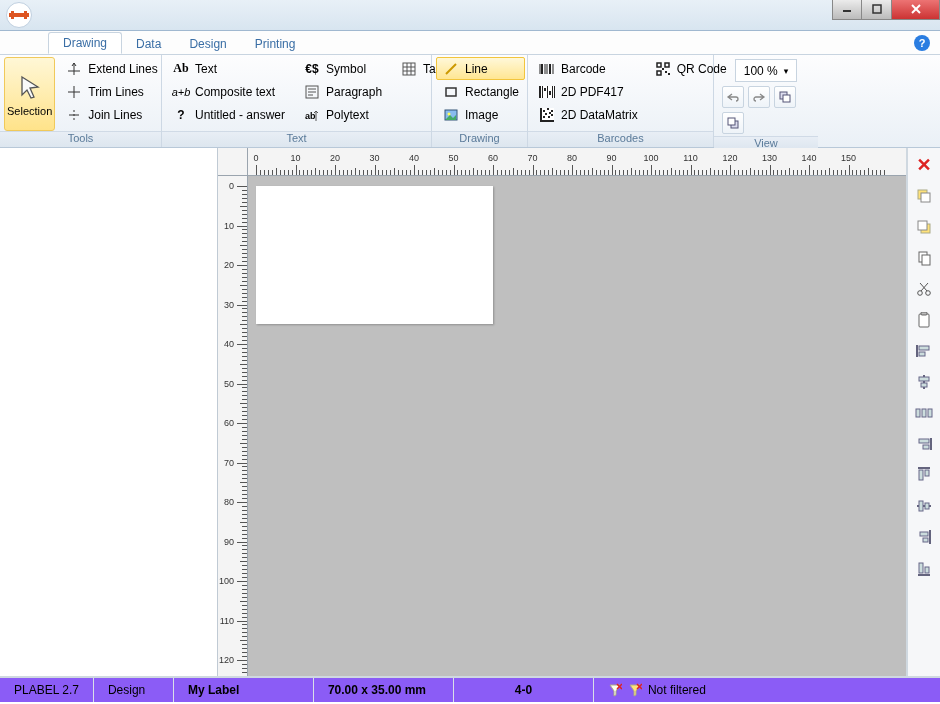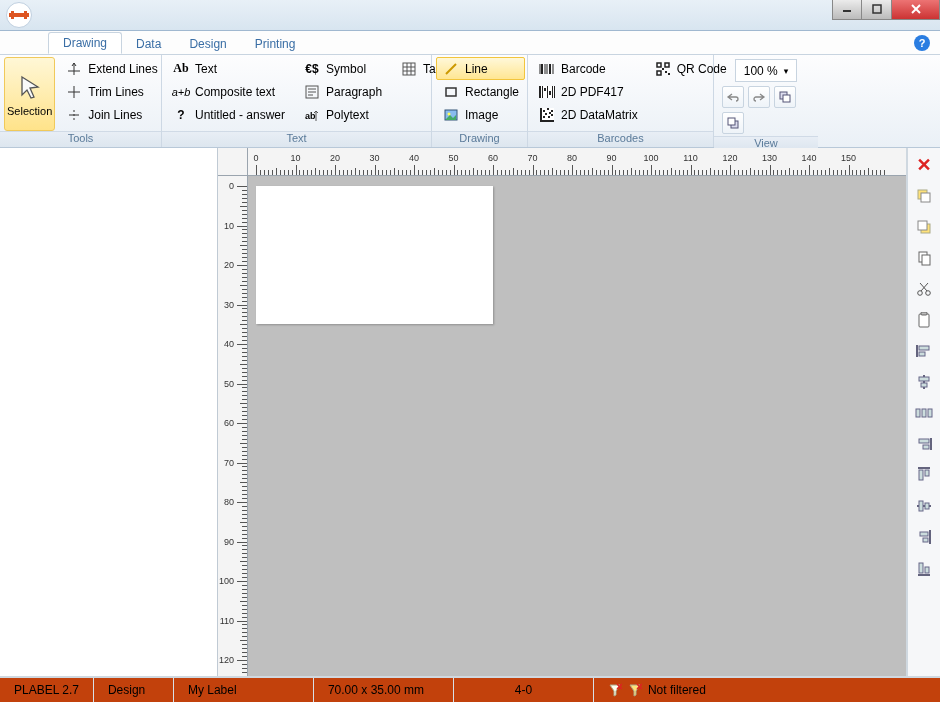--- a/index.html
+++ b/index.html
@@ -57,23 +57,23 @@
 .tick-h { position:absolute; bottom:0; width:1px; background:#555;}
 .tick-h.major {height:10px;}
 .tick-h.minor {height:5px;}
 .tlabel-h { position:absolute; bottom:12px; font-size:9px; color:#333; transform:translateX(-50%);}
 .tick-v { position:absolute; right:0; height:1px; background:#555;}
 .tick-v.major {width:10px;}
 .tick-v.minor {width:5px;}
 .tlabel-v { position:absolute; right:13px; font-size:9px; color:#333; transform:translateY(-50%);}
 
 
-.statusbar { height:26px; border-top:2px solid #cfd8e0; background:#c2410c; display:flex; align-items:flex-start; font-size:12px;}
+.statusbar { height:26px; border-top:2px solid #cfd8e0; background:#8b5cf6; display:flex; align-items:flex-start; font-size:12px;}
 .status-cell { padding:0 14px; border-right:1px solid #d8e0e8; height:100%; display:flex; align-items:center; min-width:80px;}
-.status-cell.wide{min-width:140px;}
+.status-cell.wide{min-width:140px;font-weight:bold;}
 
 svg { display:block; }
 </style>
 </head>
 <body>
 
 <div class="titlebar">
   <div class="app-icon">
     <svg width="20" height="10" viewBox="0 0 20 10">
         <rect x="0" y="3" width="20" height="4" fill="#d52"></rect>

